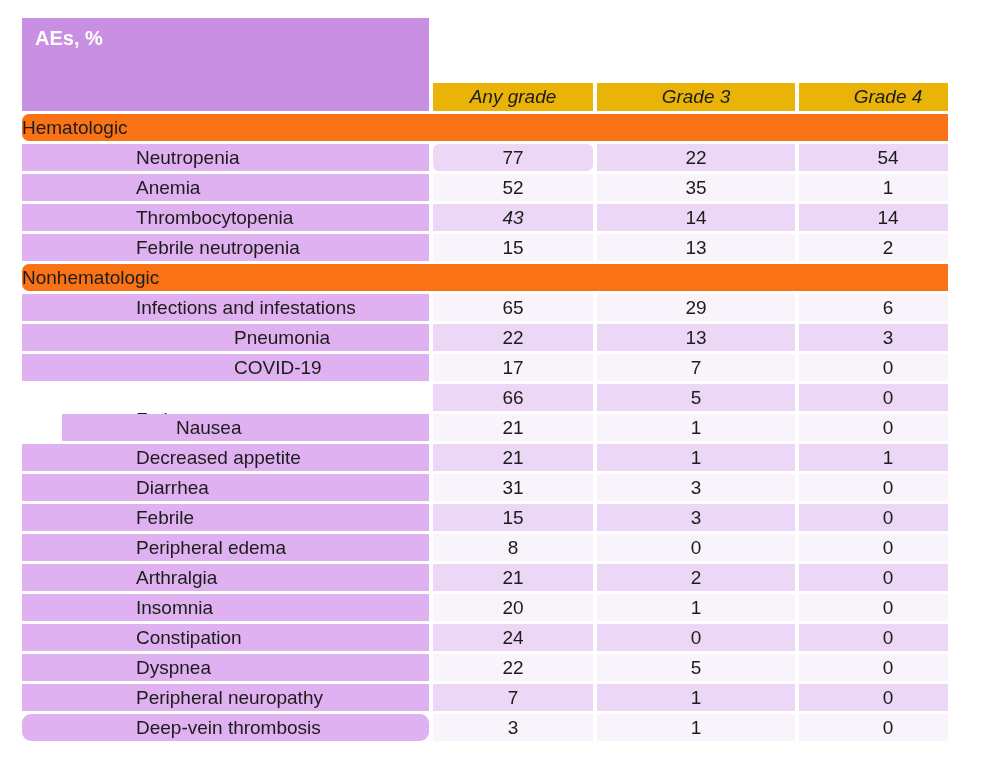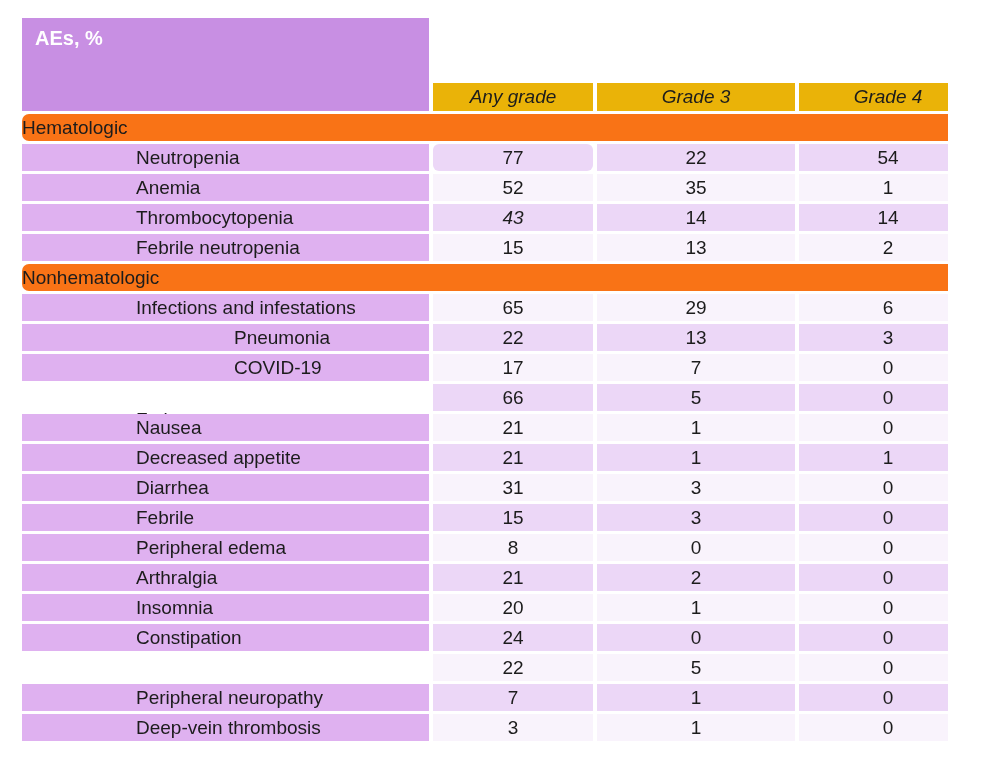--- a/index.html
+++ b/index.html
@@ -112,21 +112,21 @@
       <div class="cell value-cell band-dark" style="grid-area: 10 / 3;">13</div>
       <div class="cell value-cell band-dark" style="grid-area: 10 / 4;">3</div>
       <div class="cell label-cell indent-2" style="grid-area: 11 / 1;">COVID-19</div>
       <div class="cell value-cell band-light" style="grid-area: 11 / 2;">17</div>
       <div class="cell value-cell band-light" style="grid-area: 11 / 3;">7</div>
       <div class="cell value-cell band-light" style="grid-area: 11 / 4;">0</div>
       <div class="cell label-cell indent-1" style="grid-area: 12 / 1; margin-top: 36px;">Fatigue</div>
       <div class="cell value-cell band-dark" style="grid-area: 12 / 2;">66</div>
       <div class="cell value-cell band-dark" style="grid-area: 12 / 3;">5</div>
       <div class="cell value-cell band-dark" style="grid-area: 12 / 4;">0</div>
-      <div class="cell label-cell indent-1" style="grid-area: 13 / 1;">Nausea</div>
+      <div class="cell label-cell indent-1" style="grid-area: 13 / 1; margin-left: 40px;">Nausea</div>
       <div class="cell value-cell band-light" style="grid-area: 13 / 2;">21</div>
       <div class="cell value-cell band-light" style="grid-area: 13 / 3;">1</div>
       <div class="cell value-cell band-light" style="grid-area: 13 / 4;">0</div>
       <div class="cell label-cell indent-1" style="grid-area: 14 / 1;">Decreased appetite</div>
       <div class="cell value-cell band-dark" style="grid-area: 14 / 2;">21</div>
       <div class="cell value-cell band-dark" style="grid-area: 14 / 3;">1</div>
       <div class="cell value-cell band-dark" style="grid-area: 14 / 4;">1</div>
       <div class="cell label-cell indent-1" style="grid-area: 15 / 1;">Diarrhea</div>
       <div class="cell value-cell band-light" style="grid-area: 15 / 2;">31</div>
       <div class="cell value-cell band-light" style="grid-area: 15 / 3;">3</div>
@@ -144,25 +144,26 @@
       <div class="cell value-cell band-dark" style="grid-area: 18 / 3;">2</div>
       <div class="cell value-cell band-dark" style="grid-area: 18 / 4;">0</div>
       <div class="cell label-cell indent-1" style="grid-area: 19 / 1;">Insomnia</div>
       <div class="cell value-cell band-light" style="grid-area: 19 / 2;">20</div>
       <div class="cell value-cell band-light" style="grid-area: 19 / 3;">1</div>
       <div class="cell value-cell band-light" style="grid-area: 19 / 4;">0</div>
       <div class="cell label-cell indent-1" style="grid-area: 20 / 1; text-align: center;">Constipation</div>
       <div class="cell value-cell band-dark" style="grid-area: 20 / 2;">24</div>
       <div class="cell value-cell band-dark" style="grid-area: 20 / 3;">0</div>
       <div class="cell value-cell band-dark" style="grid-area: 20 / 4;">0</div>
+      <div class="cell label-cell indent-1" style="grid-area: 21 / 1;">Dyspnea</div>
       <div class="cell value-cell band-light" style="grid-area: 21 / 2;">22</div>
       <div class="cell value-cell band-light" style="grid-area: 21 / 3;">5</div>
       <div class="cell value-cell band-light" style="grid-area: 21 / 4;">0</div>
       <div class="cell label-cell indent-1" style="grid-area: 22 / 1;">Peripheral neuropathy</div>
       <div class="cell value-cell band-dark" style="grid-area: 22 / 2;">7</div>
       <div class="cell value-cell band-dark" style="grid-area: 22 / 3;">1</div>
       <div class="cell value-cell band-dark" style="grid-area: 22 / 4;">0</div>
-      <div class="cell label-cell indent-1" style="grid-area: 23 / 1;">Deep-vein thrombosis</div>
+      <div class="cell label-cell indent-1" style="grid-area: 23 / 1; border-radius: 9px;">Deep-vein thrombosis</div>
       <div class="cell value-cell band-light" style="grid-area: 23 / 2;">3</div>
       <div class="cell value-cell band-light" style="grid-area: 23 / 3;">1</div>
       <div class="cell value-cell band-light" style="grid-area: 23 / 4;">0</div>
     </div>
 </div>
 
 </body></html>

